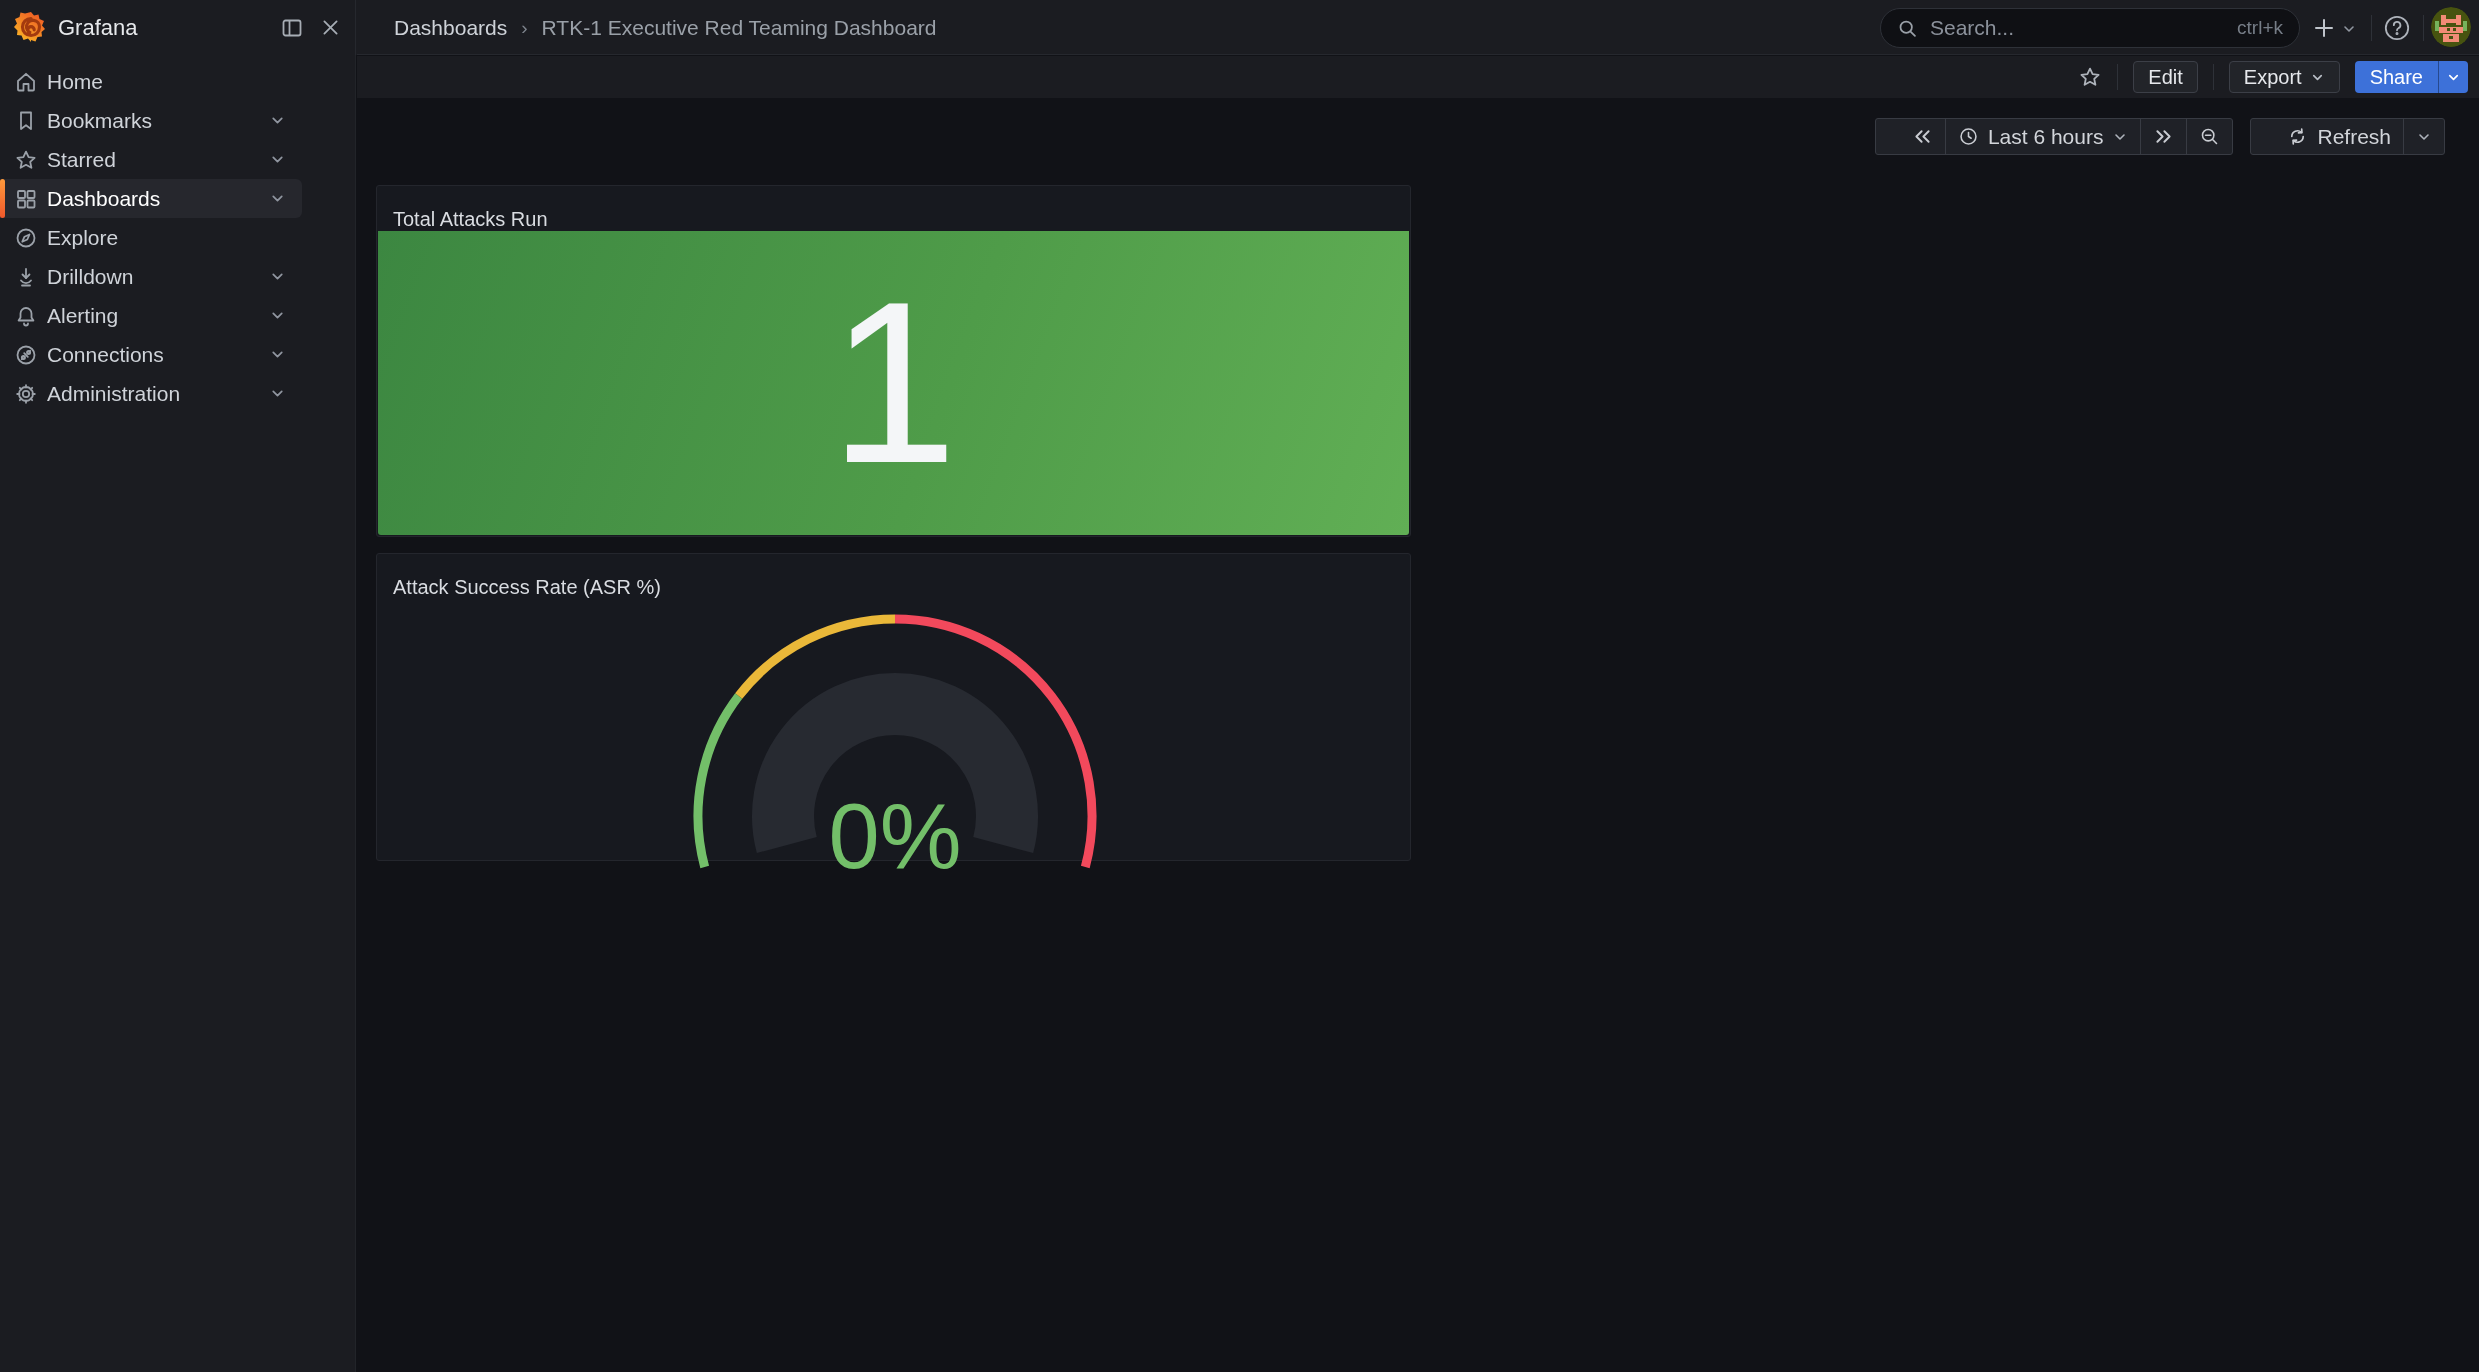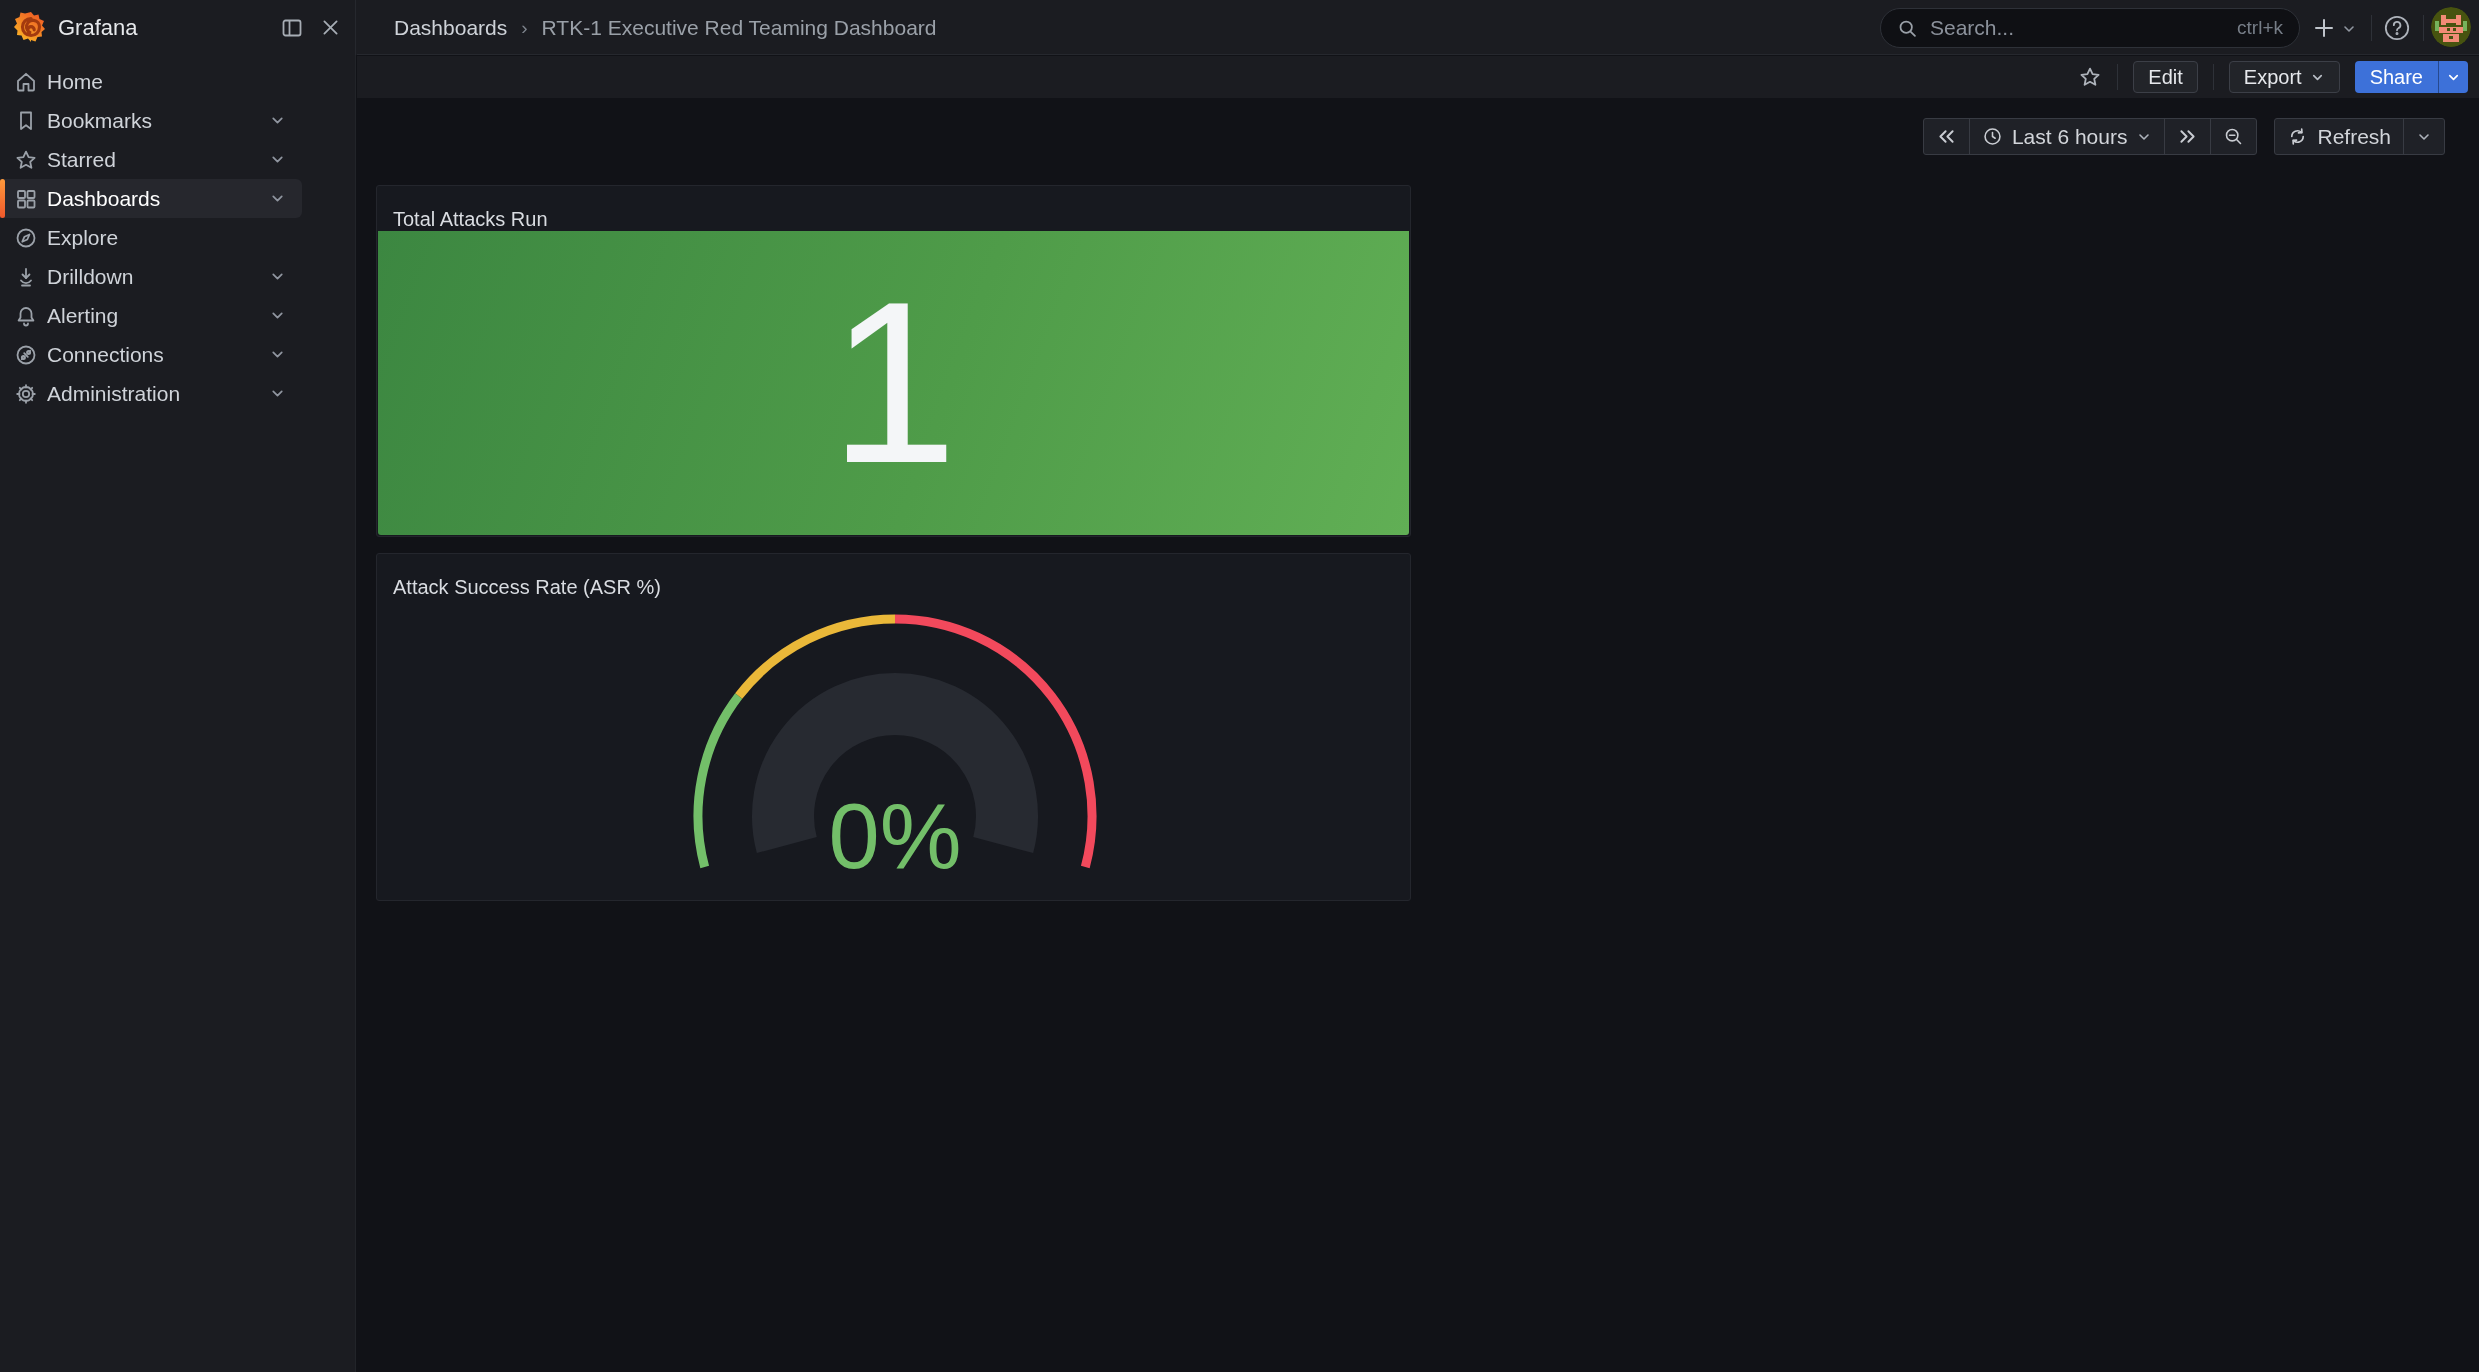--- a/index.html
+++ b/index.html
@@ -45,21 +45,21 @@
   .btn{height:32px;border-radius:4px;display:flex;align-items:center;font-size:20px;color:#e6e8ec;cursor:pointer;}
   .btn-secondary{background:#222429;border:1px solid #3c3f47;padding:0 14px;gap:8px;}
   .btn-chev{width:15px;height:15px;color:#b9bec6;}
   .btn-share{background:#3d71d9;color:#ffffff;font-weight:500;padding:0;}
   .btn-share .share-main{padding:0 15px;}
   .btn-share .share-chev{width:30px;height:32px;border-left:1px solid rgba(0,0,0,.35);display:flex;align-items:center;justify-content:center;}
 
   
   .canvas{position:absolute;left:357px;top:98px;right:0;bottom:0;background:#111217;}
   .timebar{position:absolute;top:20px;right:34px;height:37px;display:flex;gap:17px;}
-  .tgroup{display:flex;height:37px;border:1px solid #383b43;border-radius:3px;background:#1f2127;overflow:hidden;}
+  .tgroup{display:flex;height:37px;border:1px solid #383b43;border-radius:3px;background:#1f2127;overflow:hidden;padding-left:24px;}
   .tseg{display:flex;align-items:center;justify-content:center;color:#d2d5da;font-size:21px;cursor:pointer;gap:9px;padding:0 12px;}
   .tseg + .tseg{border-left:1px solid #383b43;}
   .tseg .t-icon{width:21px;height:21px;color:#c9ccd2;}
   .tseg .t-chev{width:16px;height:16px;color:#aeb3bb;}
 
   
   .panel{position:absolute;left:19px;width:1035px;background:#17191f;border:1px solid #24262d;border-radius:3px;}
   .panel-header{position:absolute;left:0;top:0;right:16px;height:45px;display:flex;align-items:flex-end;padding-left:16px;cursor:pointer;}
   .panel-title{font-size:20px;font-weight:500;color:#d9dce1;}
   .stat-body{position:absolute;left:1px;right:1px;top:45px;bottom:1px;border-radius:0 0 3px 3px;background:linear-gradient(110deg,#3c8741 0%,#4f9c49 55%,#61af55 100%);display:flex;align-items:center;justify-content:center;}
@@ -328,21 +328,21 @@
 
     <section class="panel" style="top:87px;height:352px;">
       <div class="panel-header">
         <span class="panel-title">Total Attacks Run</span>
       </div>
       <div class="stat-body">
         <span class="stat-value">1</span>
       </div>
     </section>
 
-    <section class="panel" style="top:455px;height:348px;">
+    <section class="panel" style="top:455px;height:308px;">
       <div class="panel-header">
         <span class="panel-title">Attack Success Rate (ASR %)</span>
       </div>
       <svg class="gauge-wrap" viewBox="0 0 1035 302">
 
         <path d="M 409.8 246 A 112 112 0 1 1 626.2 246" fill="none" stroke="#272a31" stroke-width="62"></path>
 
         <path d="M 327.7 268 A 197 197 0 0 1 361.7 97.1" fill="none" stroke="#73BF69" stroke-width="9"></path>
         <path d="M 361.7 97.1 A 197 197 0 0 1 518 20" fill="none" stroke="#EAB839" stroke-width="9"></path>
         <path d="M 518 20 A 197 197 0 0 1 708.3 268" fill="none" stroke="#F2495C" stroke-width="9"></path>

